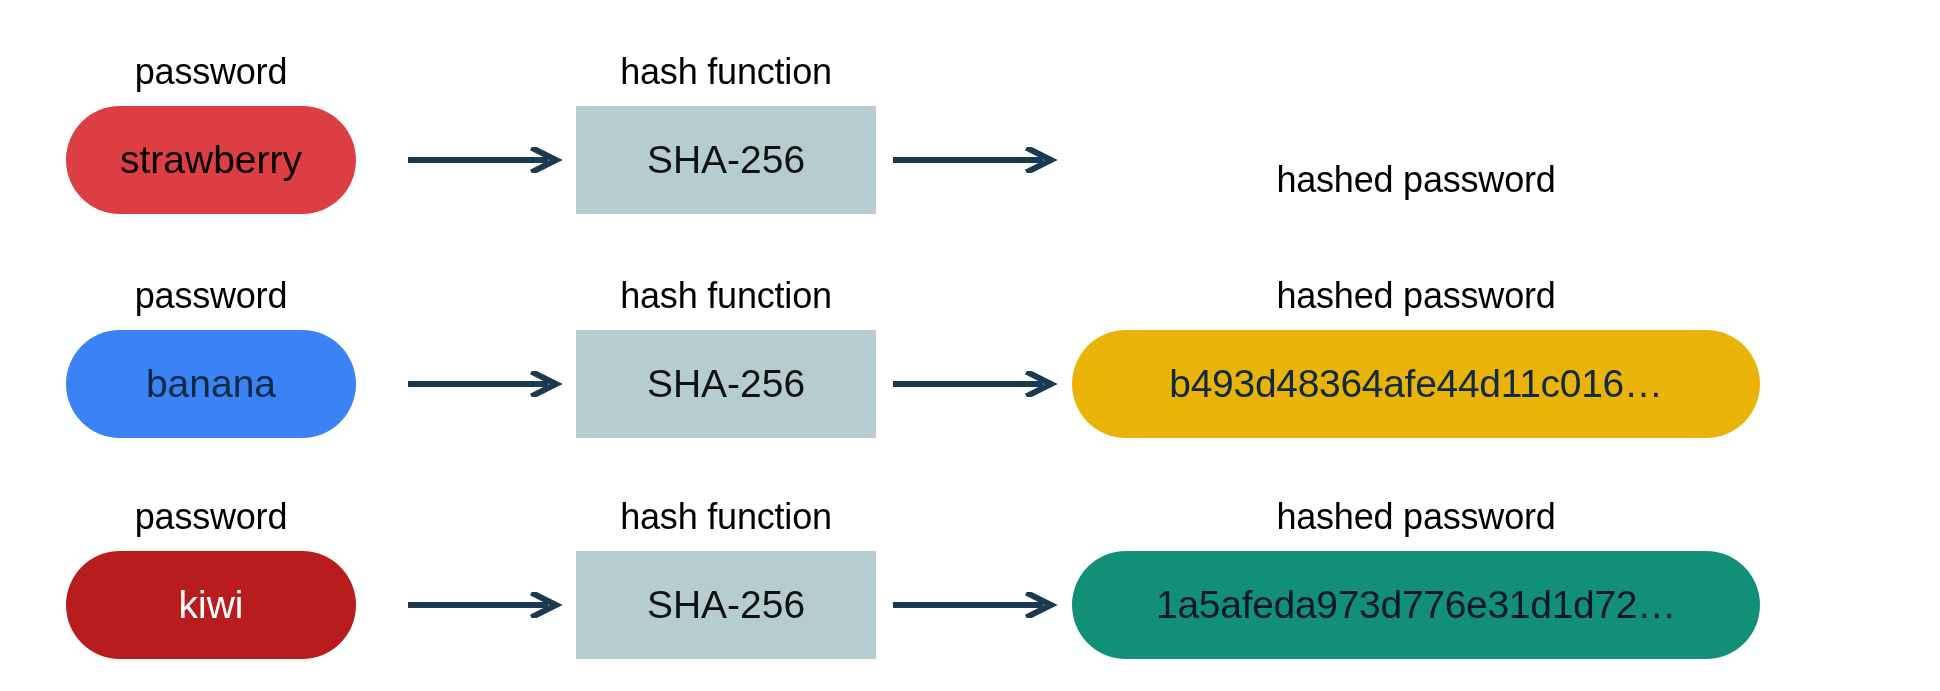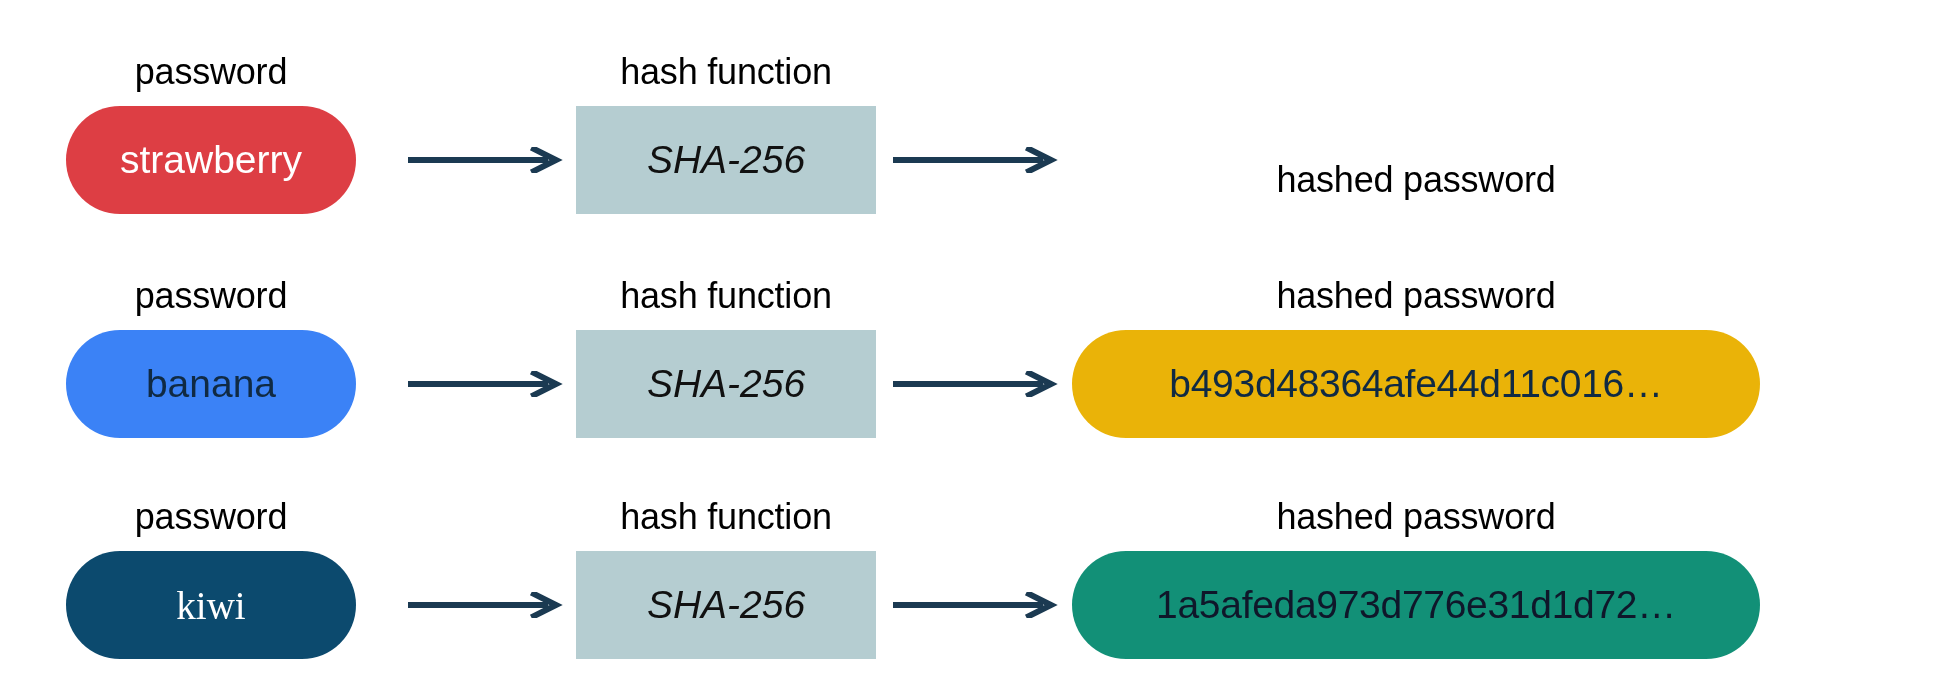--- a/index.html
+++ b/index.html
@@ -86,21 +86,20 @@
   }
   .hashbox {
     width: 300px;
     height: 108px;
     background: #b5cdd1;
     display: flex;
     align-items: center;
     justify-content: center;
     font-size: 39px;
     color: #111111;
-    font-style: italic;
   }
 
   
   .col-hashed {
     width: 700px;
   }
   .hashpill {
     width: 688px;
     height: 108px;
     border-radius: 56px;
@@ -114,21 +113,21 @@
 </style>
 </head>
 <body>
 
 <div id="diagram">
 
   <div class="row row-0">
 
     <div class="cell col-password">
       <div class="cell-label">password</div>
-      <div class="pill" style="background:#dd3e44;color:#ffffff;">
+      <div class="pill" style="background:#dd3e44;color:#000000;">
         <span>strawberry</span>
       </div>
     </div>
 
     <div class="cell arrow-cell arrow-1">
       <span class="arrow">
         <svg width="160" height="26" viewBox="0 0 160 26">
           <line x1="2" y1="13" x2="142" y2="13" stroke="#1b3a52" stroke-width="6"></line>
           <polyline points="128,2 150,13 128,24" fill="none" stroke="#1b3a52" stroke-width="6" stroke-linecap="square"></polyline>
         </svg>
@@ -197,21 +196,21 @@
         <span>b493d48364afe44d11c016…</span>
       </div>
     </div>
 
   </div>
 
   <div class="row row-2">
 
     <div class="cell col-password">
       <div class="cell-label">password</div>
-      <div class="pill" style="background:#0c4a6e;color:#ffffff;font-family:Liberation Serif, serif;">
+      <div class="pill" style="background:#b91c1c;color:#ffffff;">
         <span>kiwi</span>
       </div>
     </div>
 
     <div class="cell arrow-cell arrow-1">
       <span class="arrow">
         <svg width="160" height="26" viewBox="0 0 160 26">
           <line x1="2" y1="13" x2="142" y2="13" stroke="#1b3a52" stroke-width="6"></line>
           <polyline points="128,2 150,13 128,24" fill="none" stroke="#1b3a52" stroke-width="6" stroke-linecap="square"></polyline>
         </svg>

